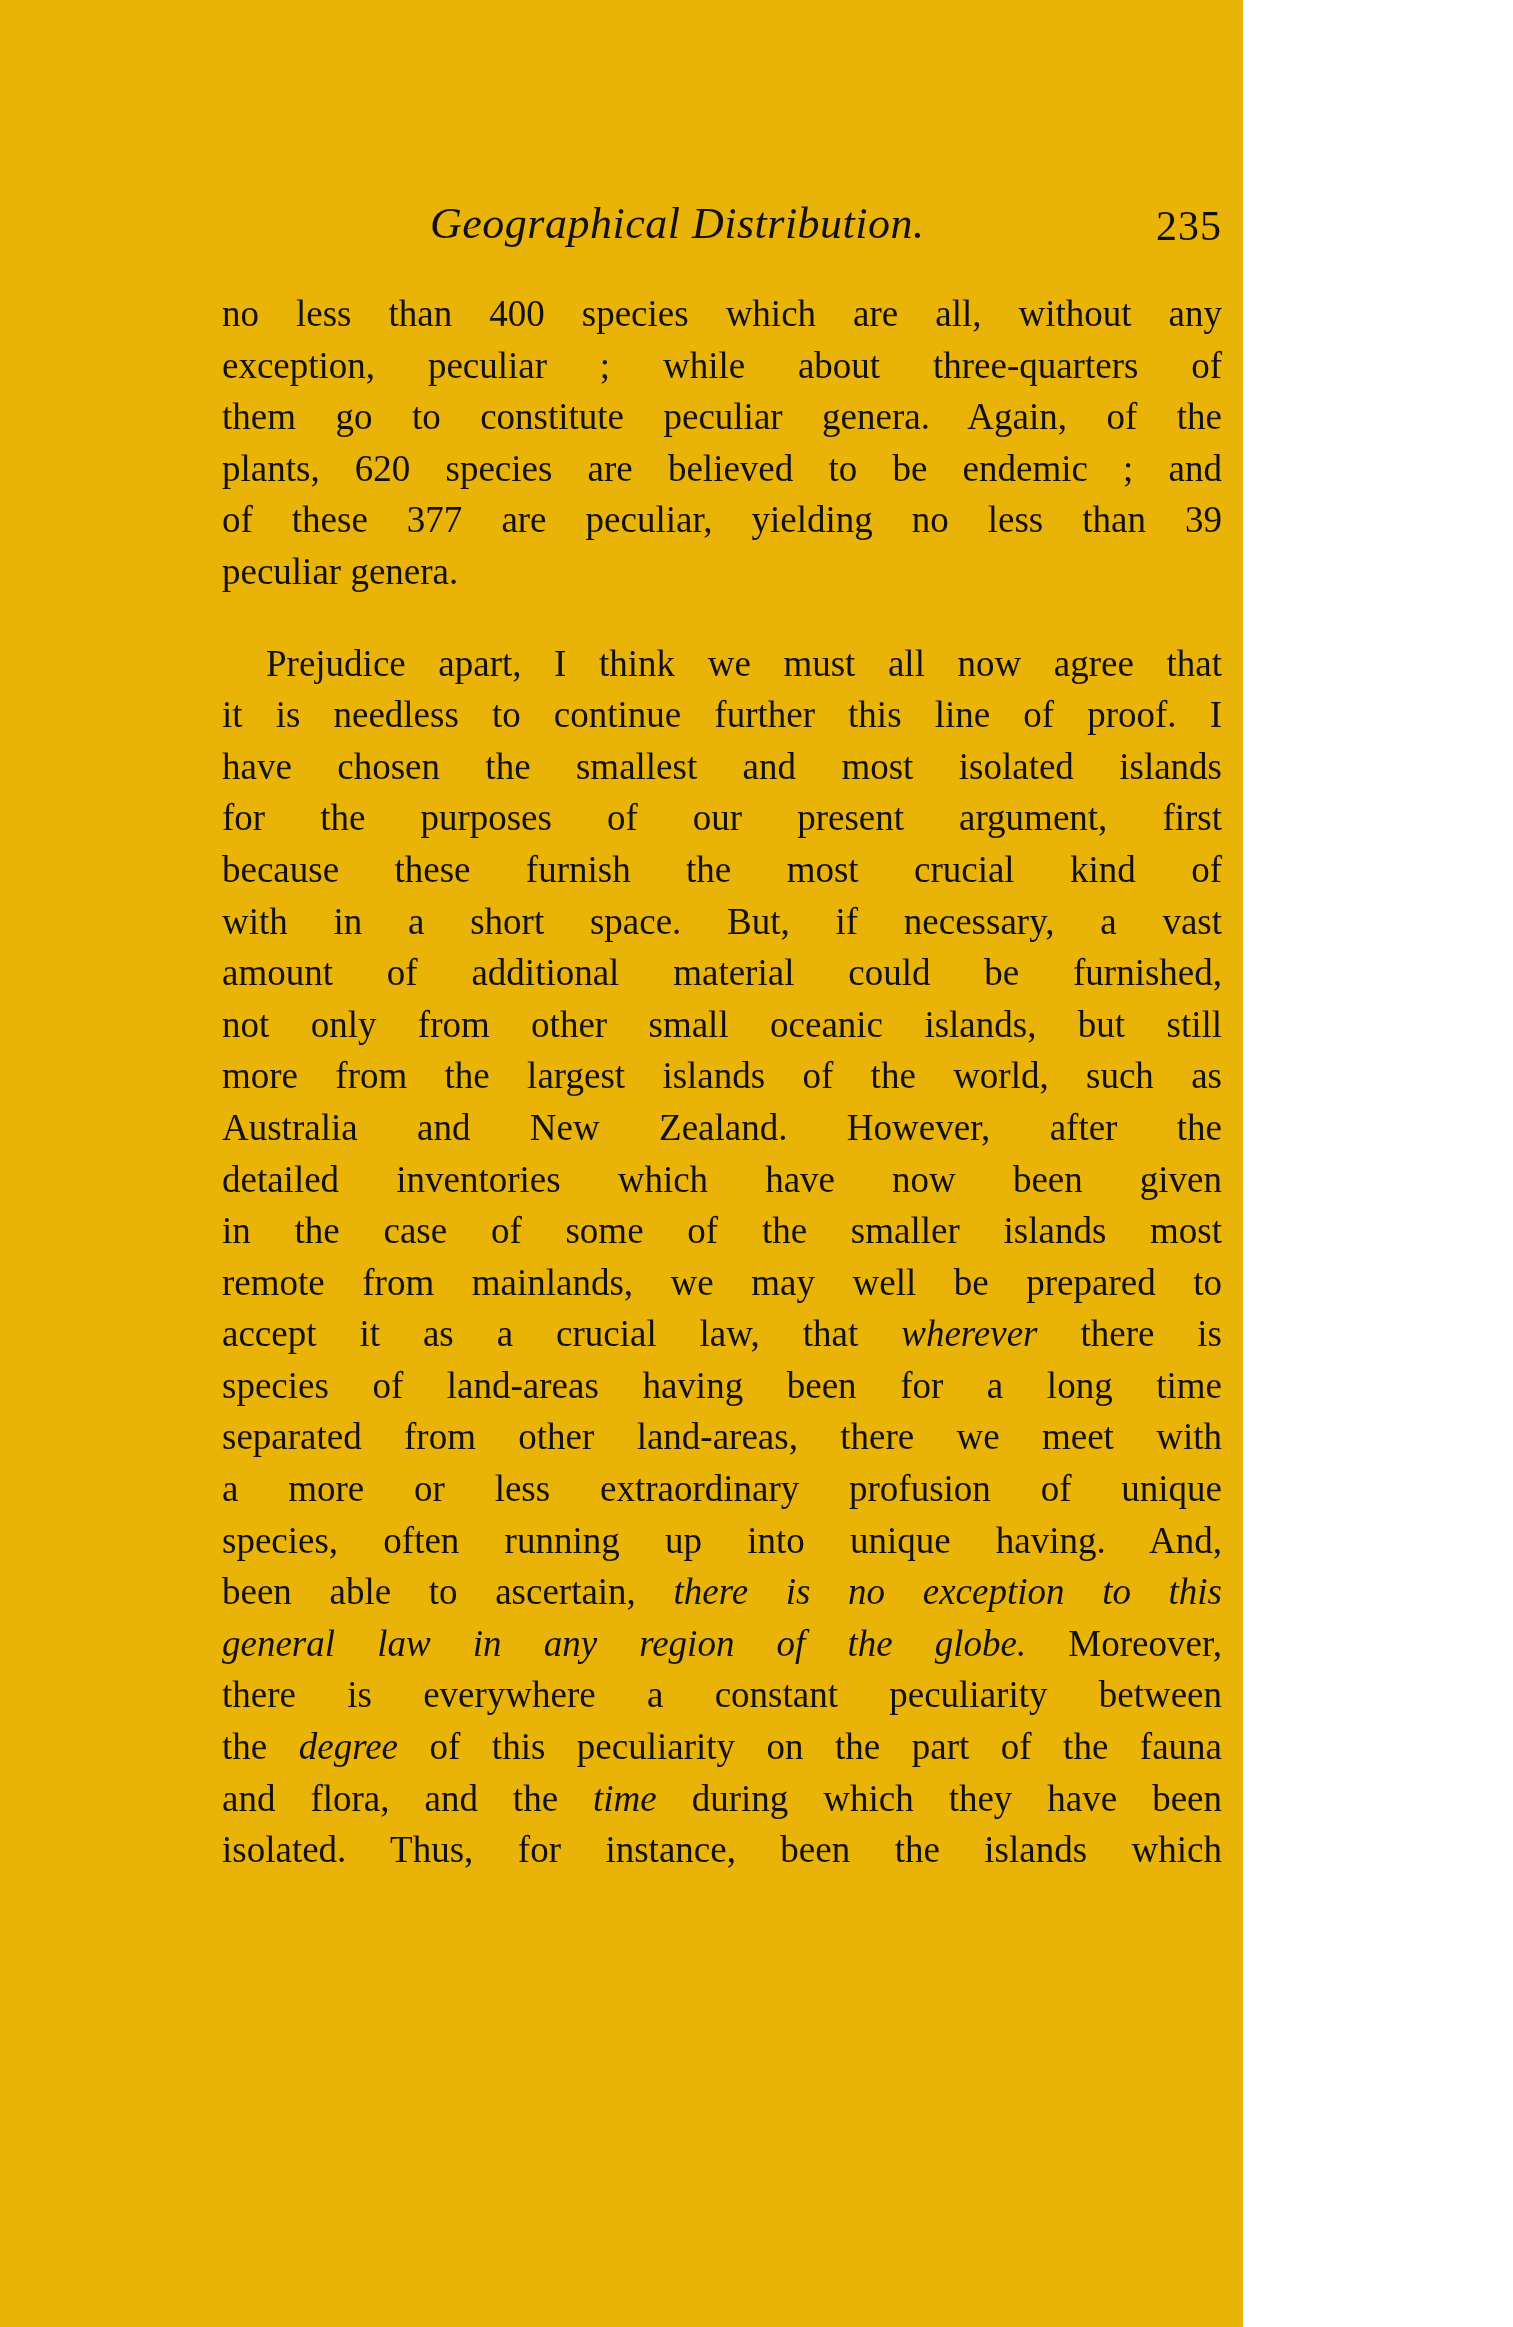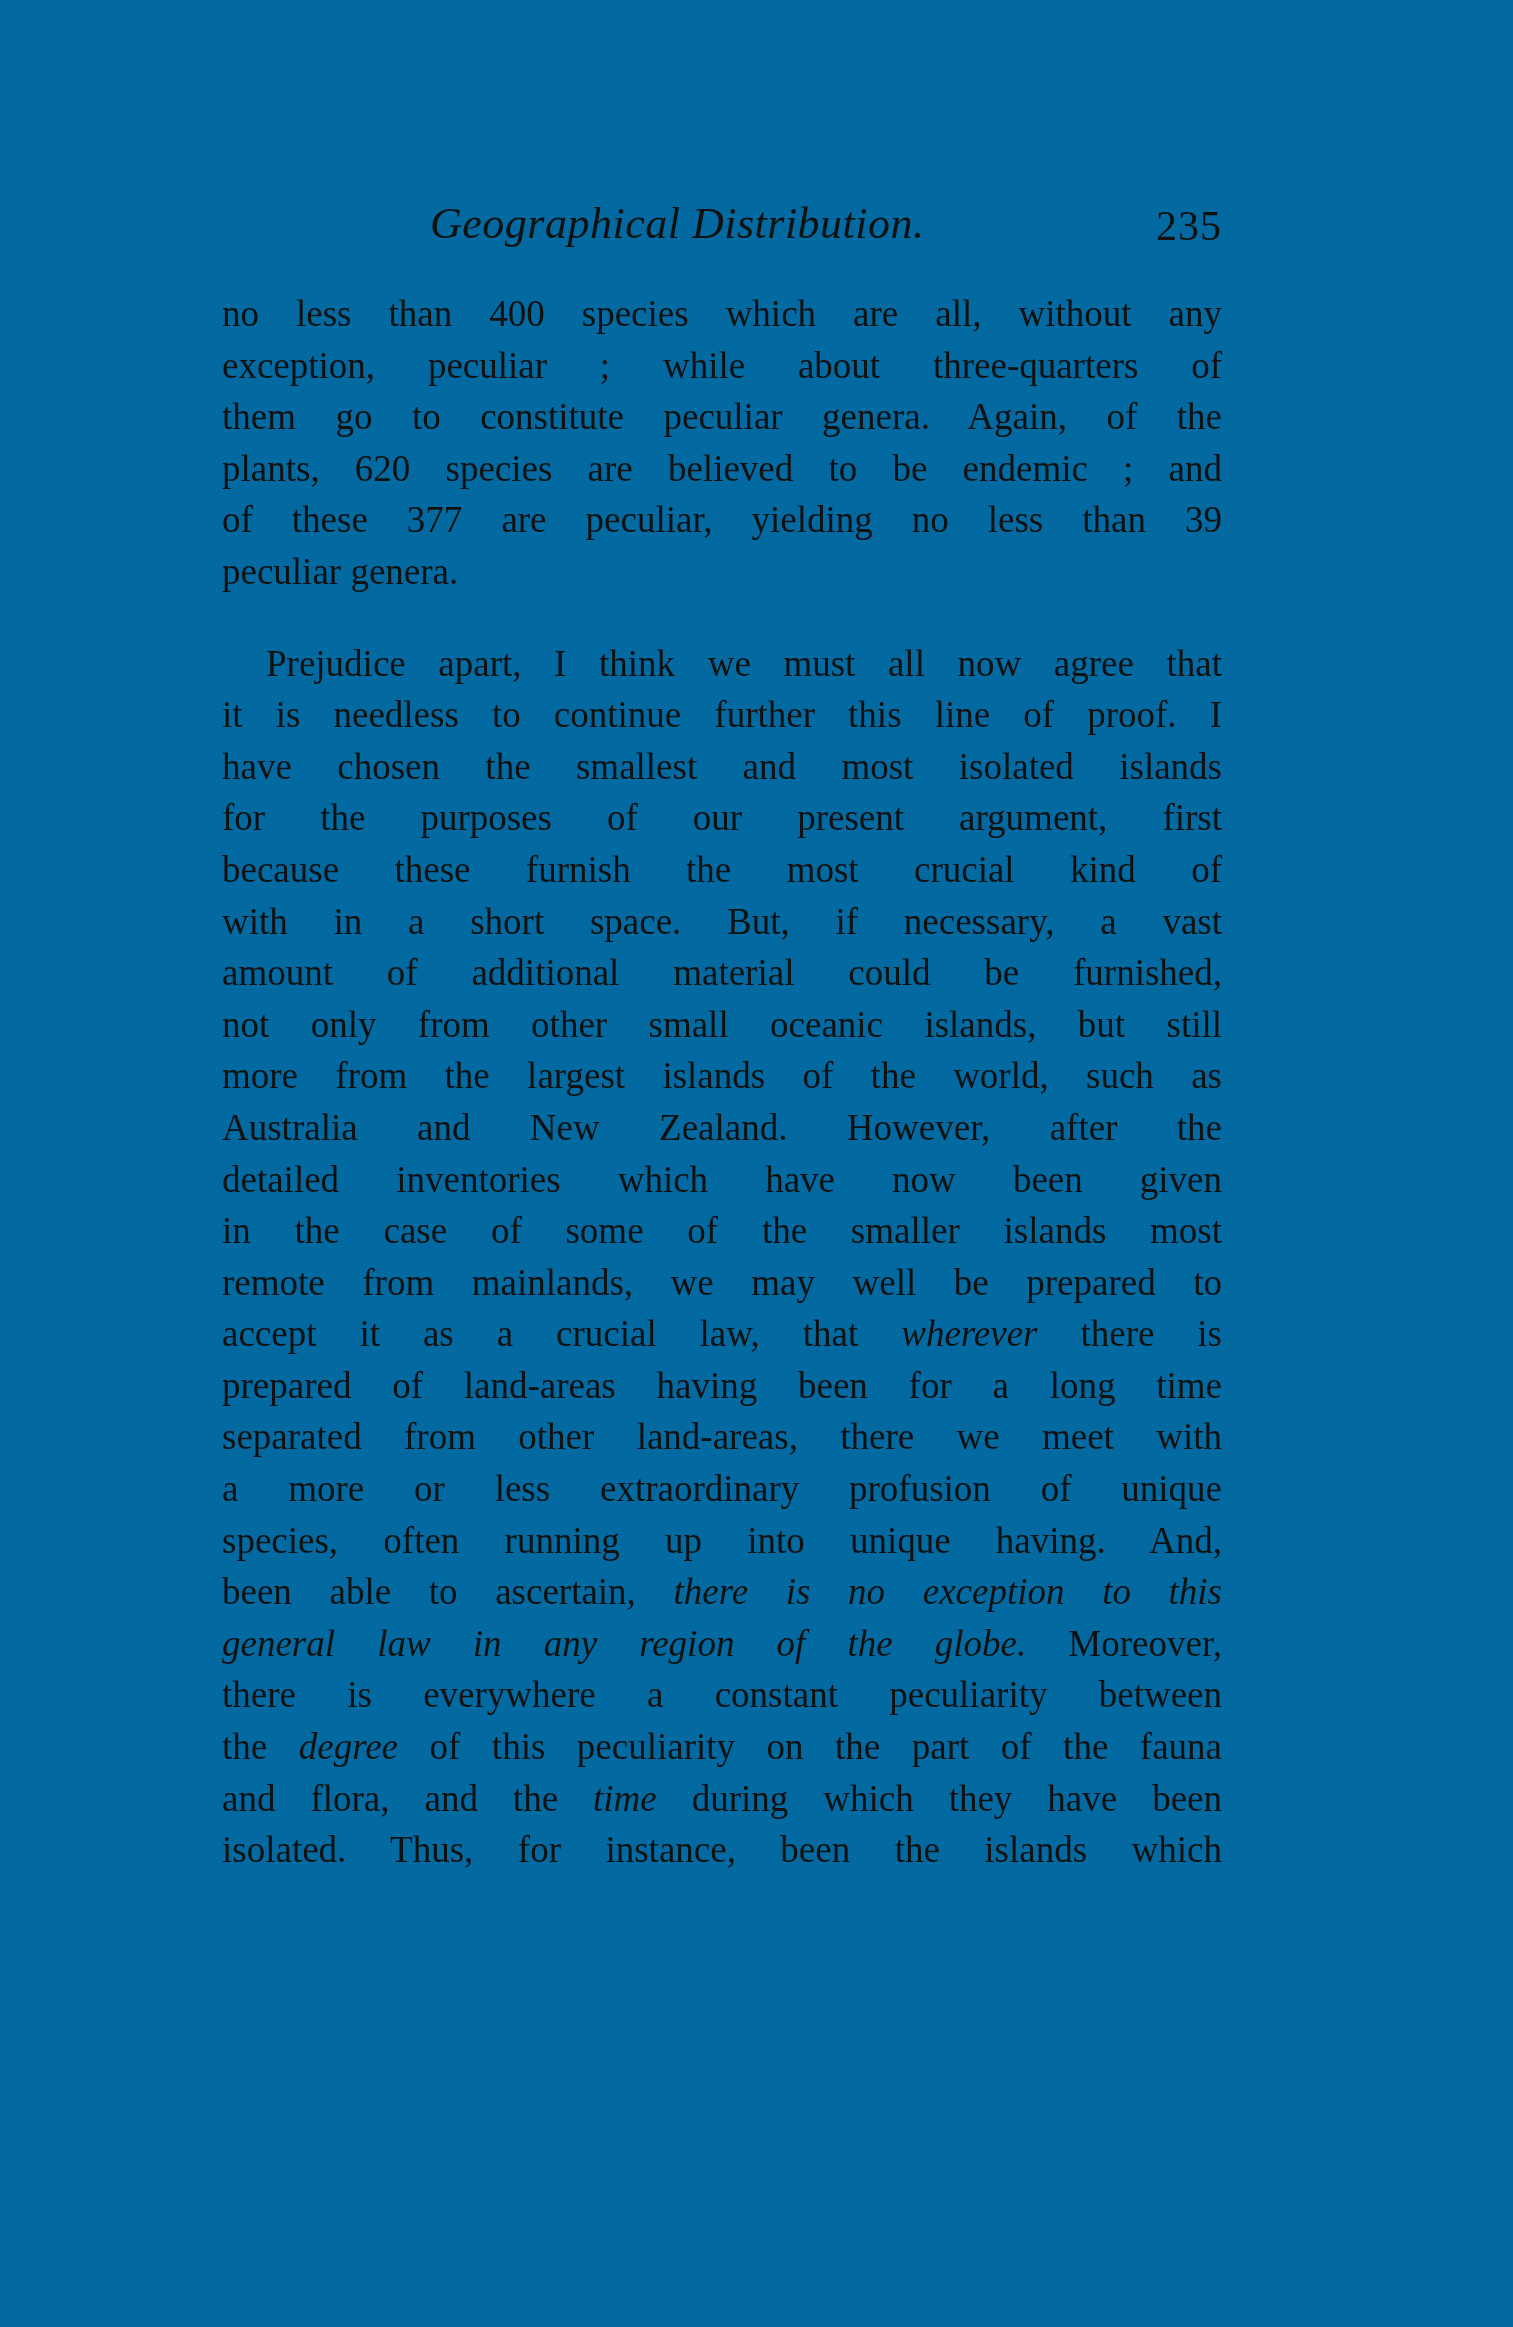--- a/index.html
+++ b/index.html
@@ -12,23 +12,23 @@
       height: 2327px;
       position: relative;
       overflow: hidden;
       color: #111111;
       font-family: "Liberation Serif", "DejaVu Serif", serif;
     }
     .page {
       position: absolute;
       left: 0;
       top: 0;
-      width: 1513px;
+      width: 1243px;
       height: 2327px;
-      background: #0369a1;
+      background: #eab308;
     }
     .running-head {
       position: absolute;
       top: 198px;
       left: 222px;
       width: 1000px;
       height: 60px;
     }
     .running-title {
       position: absolute;
@@ -104,21 +104,21 @@
         <div class="line"><span>because these furnish the most crucial kind of</span></div>
         <div class="line"><span>with in a short space.  But, if necessary, a vast</span></div>
         <div class="line"><span>amount of additional material could be furnished,</span></div>
         <div class="line"><span>not only from other small oceanic islands, but still</span></div>
         <div class="line"><span>more from the largest islands of the world, such as</span></div>
         <div class="line"><span>Australia and New Zealand.  However, after the</span></div>
         <div class="line"><span>detailed inventories which have now been given</span></div>
         <div class="line"><span>in the case of some of the smaller islands most</span></div>
         <div class="line"><span>remote from mainlands, we may well be prepared to</span></div>
         <div class="line"><span>accept it as a crucial law, that </span><em class="it">wherever</em><span> there is</span></div>
-        <div class="line"><span>prepared of land-areas having been for a long time</span></div>
+        <div class="line"><span>species of land-areas having been for a long time</span></div>
         <div class="line"><span>separated from other land-areas, there we meet with</span></div>
         <div class="line"><span>a more or less extraordinary profusion of unique</span></div>
         <div class="line"><span>species, often running up into unique having.  And,</span></div>
         <div class="line"><span>been able to ascertain, </span><em class="it">there is no exception to this</em></div>
         <div class="line"><em class="it">general law in any region of the globe.</em><span>  Moreover,</span></div>
         <div class="line"><span>there is everywhere a constant peculiarity between</span></div>
         <div class="line"><span>the </span><em class="it">degree</em><span> of this peculiarity on the part of the fauna</span></div>
         <div class="line"><span>and flora, and the </span><em class="it">time</em><span> during which they have been</span></div>
         <div class="line"><span>isolated.  Thus, for instance, been the islands which</span></div>
       </div>

